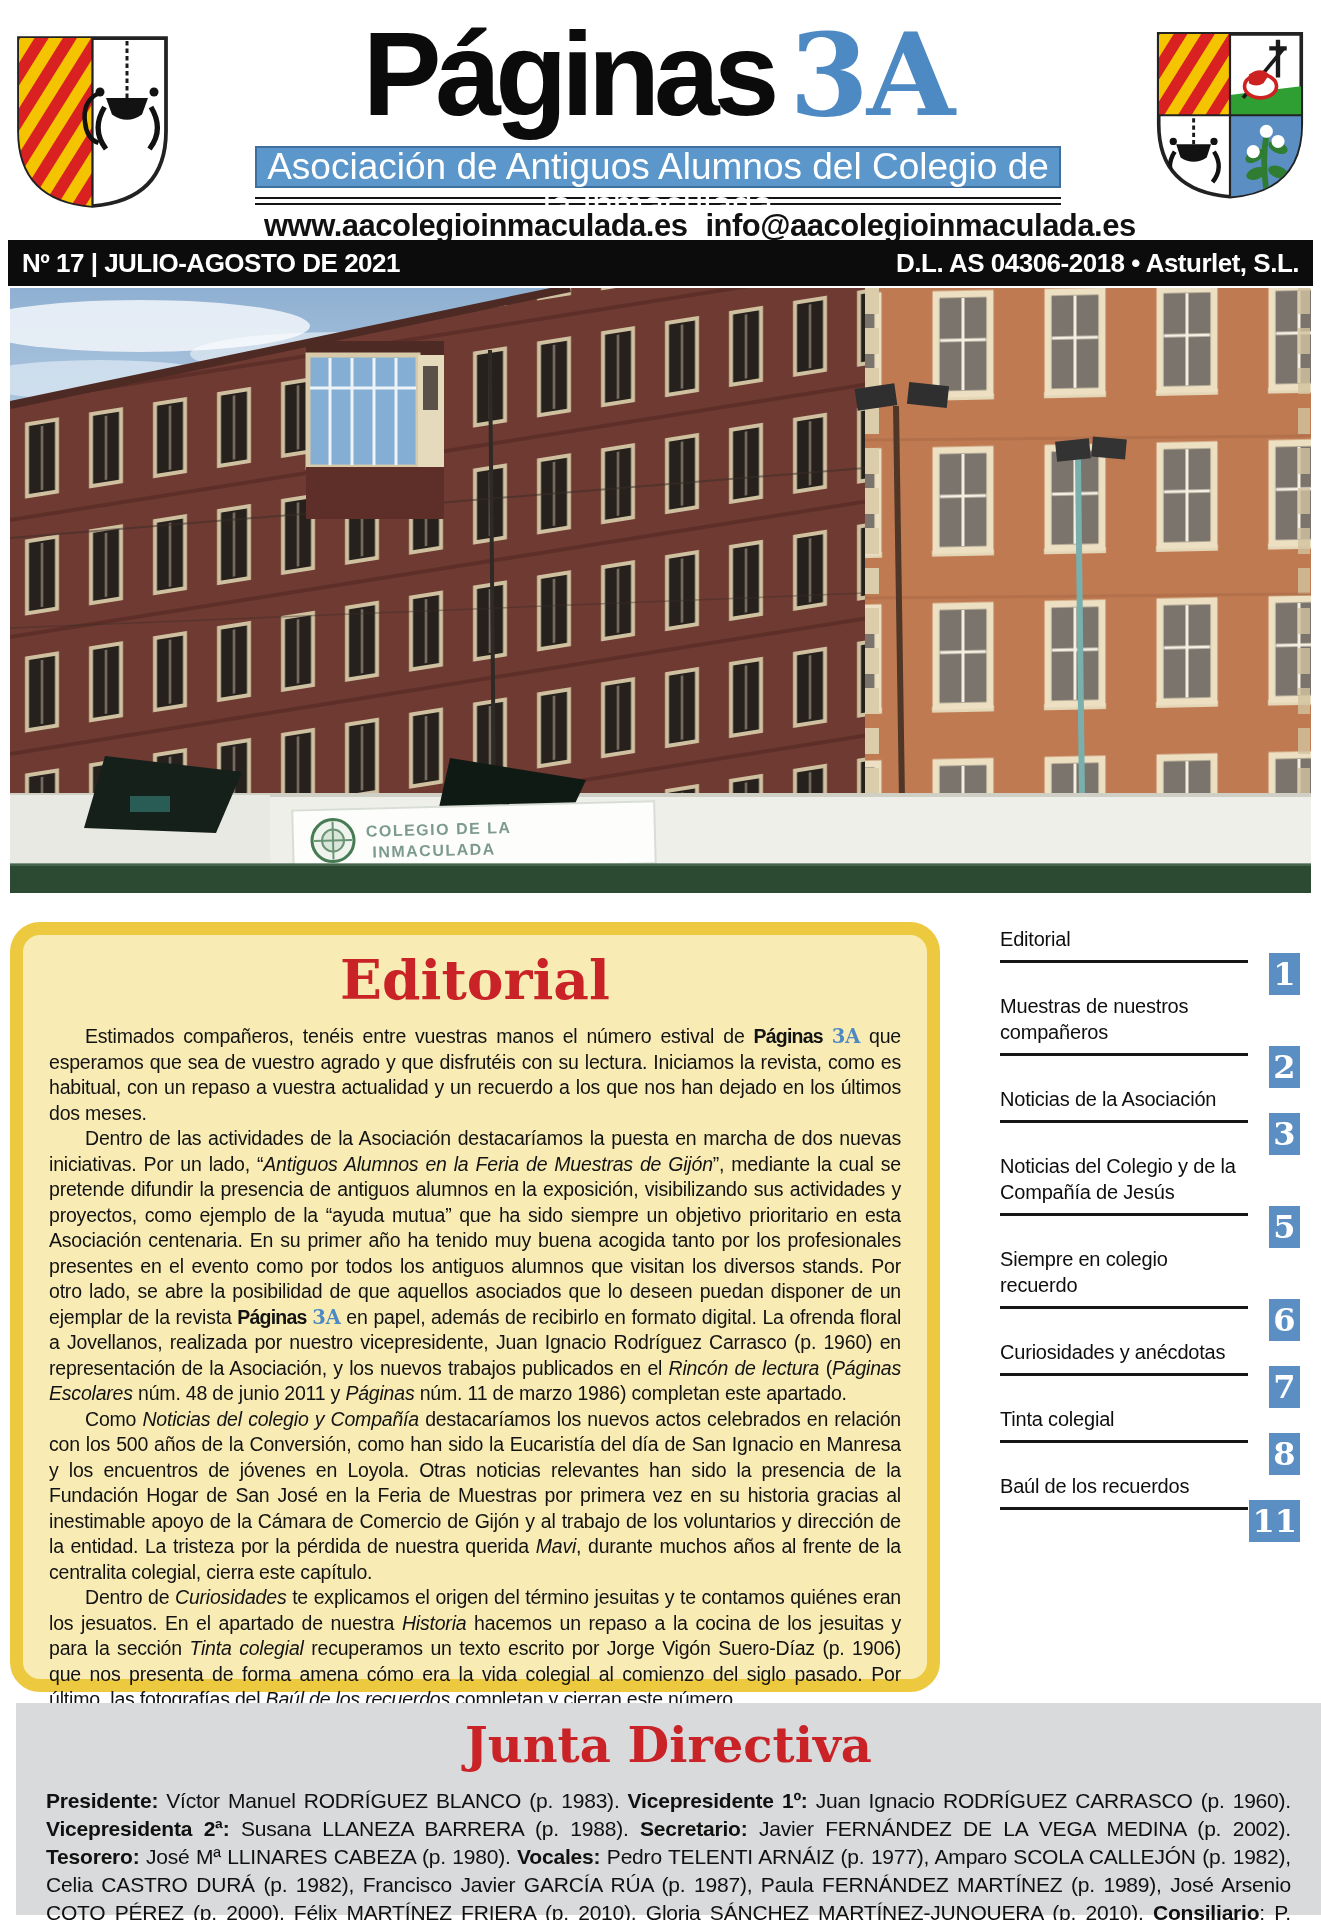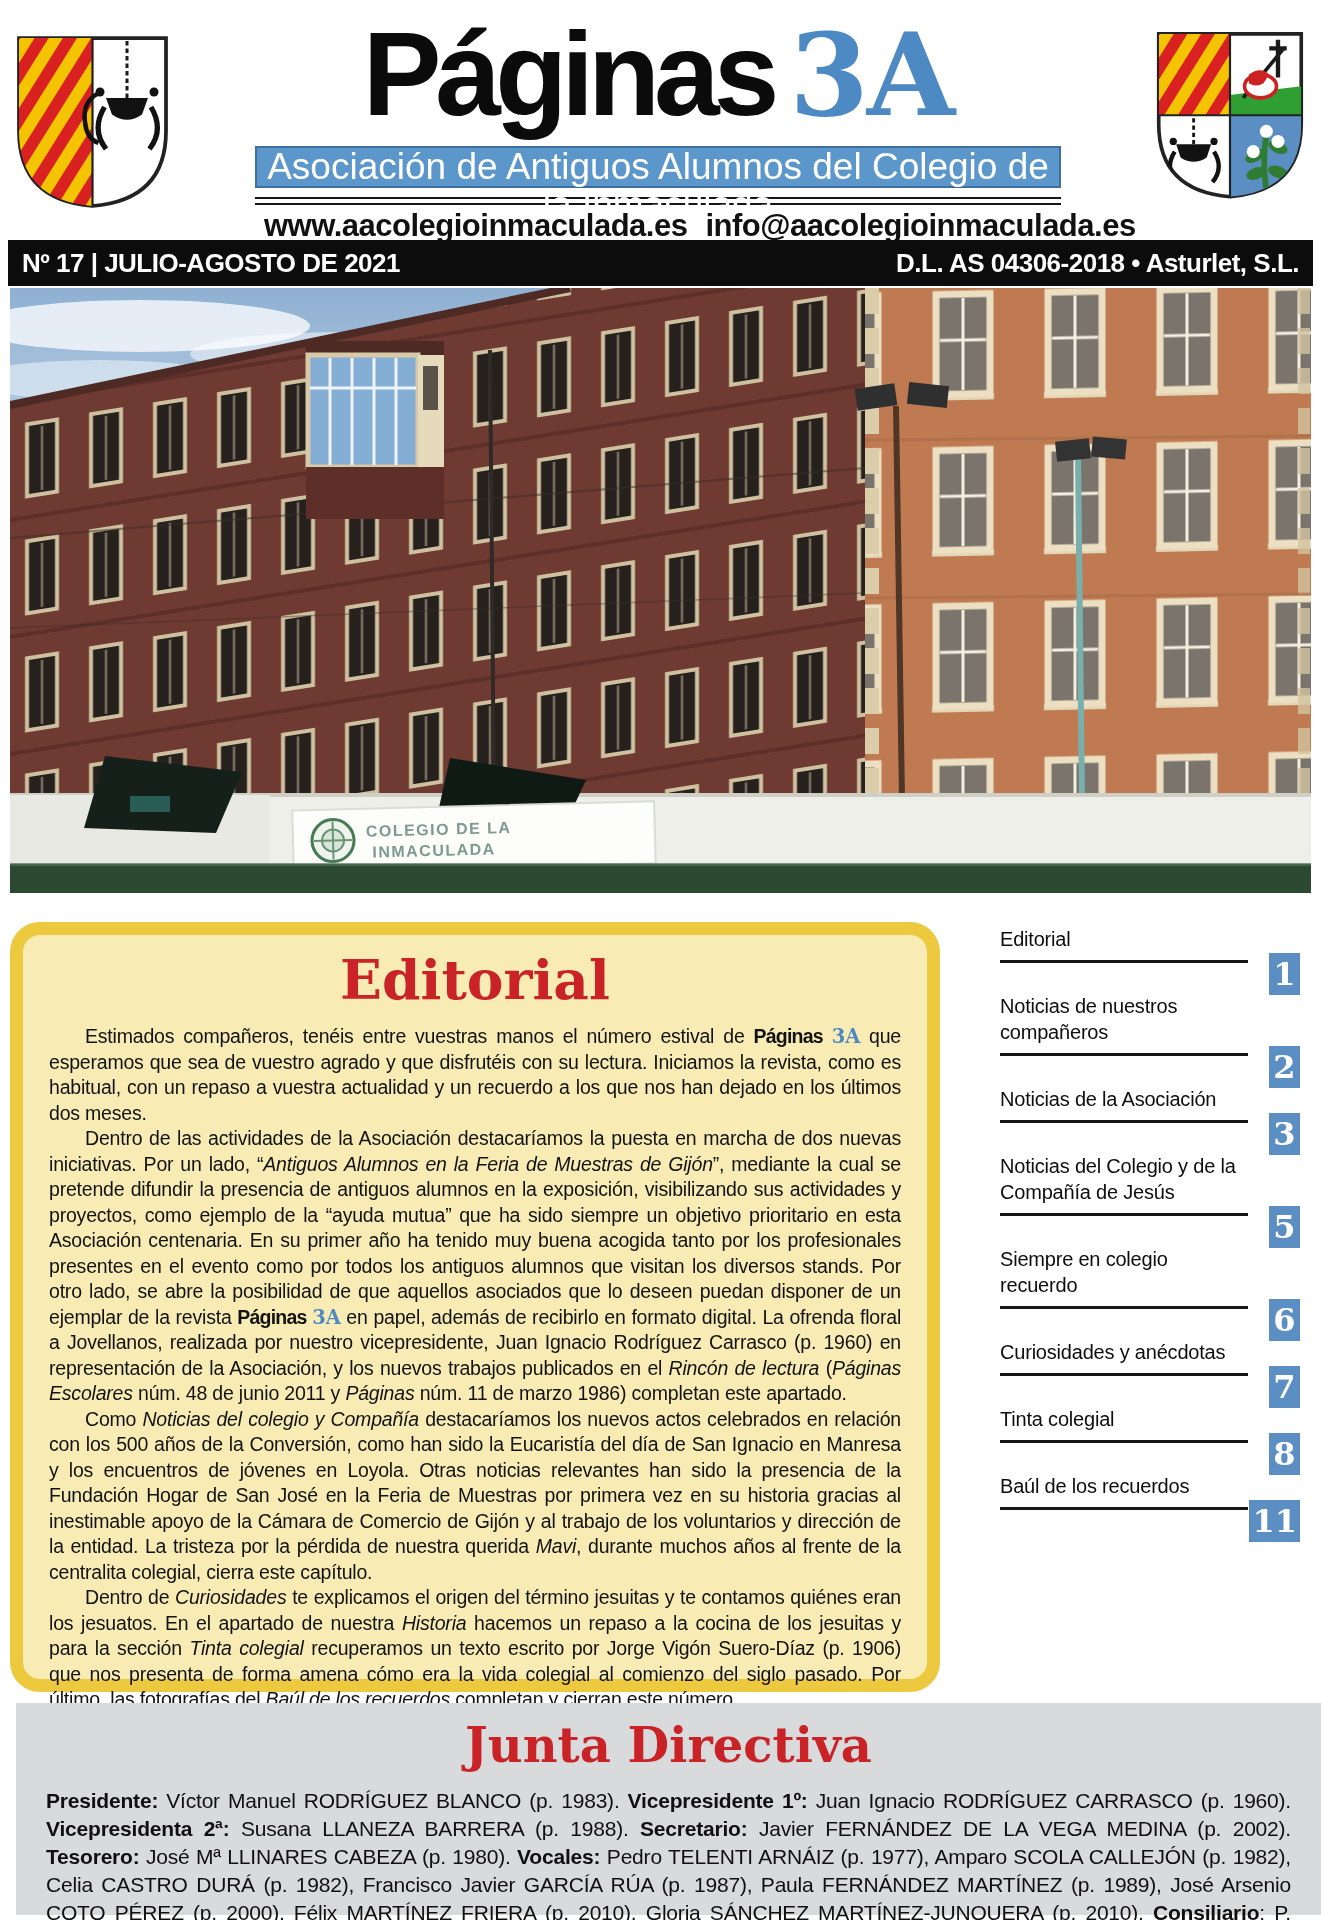--- a/index.html
+++ b/index.html
@@ -255,21 +255,21 @@
   <div class="sumario">
     <div>
 
         <div class="toc-item">
           <div class="toc-label">Editorial</div>
           <div class="toc-rule"></div>
           <div class="toc-num">1</div>
         </div>
 
         <div class="toc-item">
-          <div class="toc-label">Noticias de nuestros compañeros</div>
+          <div class="toc-label">Muestras de nuestros compañeros</div>
           <div class="toc-rule"></div>
           <div class="toc-num">2</div>
         </div>
 
         <div class="toc-item">
           <div class="toc-label">Noticias de la Asociación</div>
           <div class="toc-rule"></div>
           <div class="toc-num">3</div>
         </div>
 

